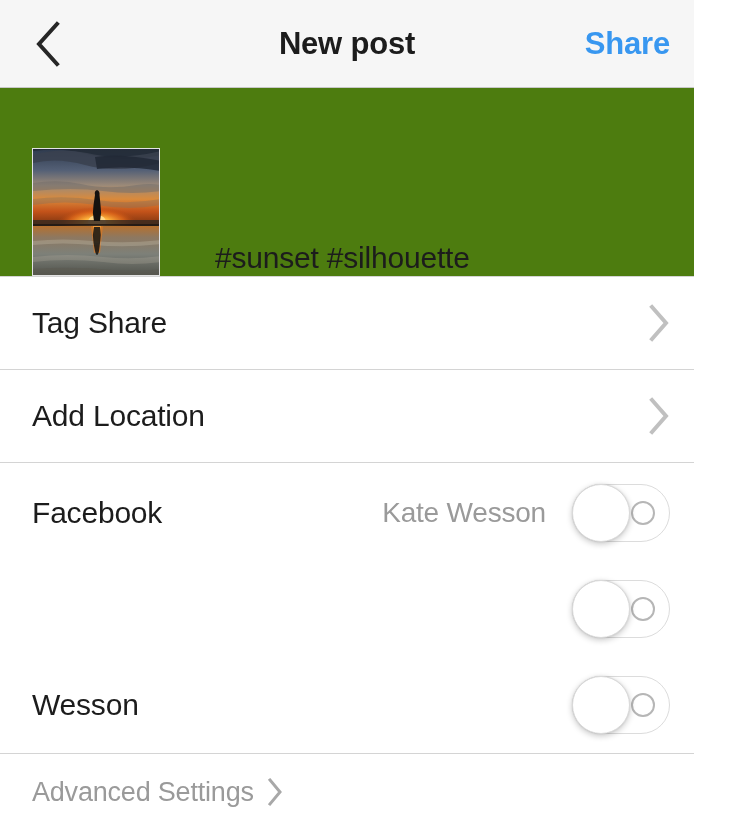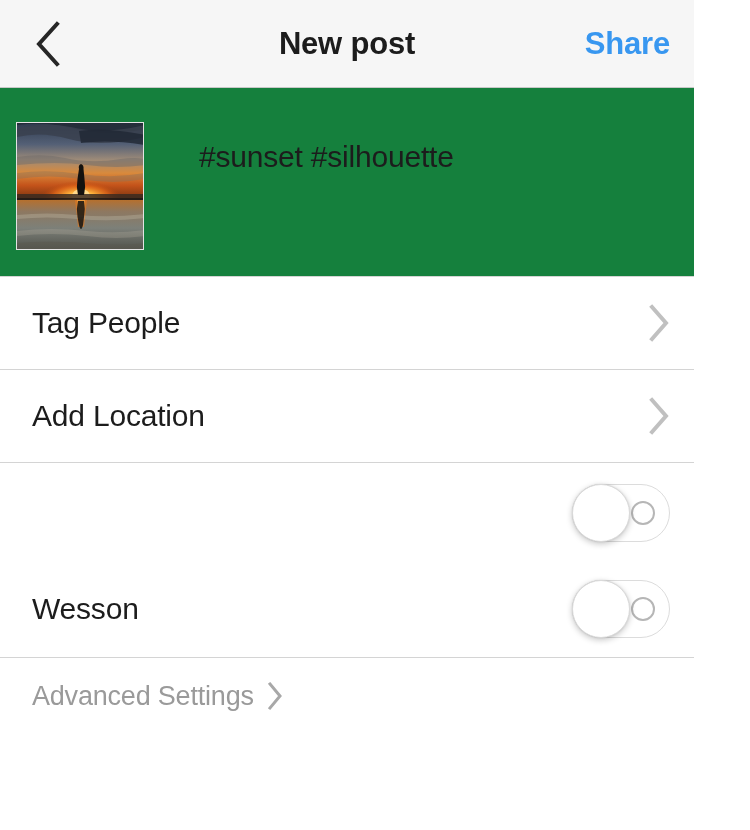--- a/index.html
+++ b/index.html
@@ -70,23 +70,23 @@
     font-weight: bold;
     color: #3897f0;
     letter-spacing: -0.2px;
     cursor: pointer;
   }
 
   
   .caption-section {
     height: 189px;
     display: flex;
-    align-items: flex-start;
-    padding: 34px 0 0 16px;
-    background: #15803d;
+    align-items: flex-end;
+    padding: 34px 0 0 32px;
+    background: #4d7c0f;
     border-bottom: 1px solid #d4d4d4;
   }
 
   .thumb {
     position: relative;
     width: 128px;
     height: 128px;
     flex: 0 0 128px;
     overflow: hidden;
     background: #2b3240;
@@ -282,39 +282,49 @@
 
         <path d="M62 46 Q61 42 64 41 Q67 42 66.5 46 L67.5 56 Q69 64 67 72 L61 72 Q59 64 60.5 56 Z" fill="#14120f"></path>
 
         <path d="M61 78 Q59 86 60.5 94 L62 102 Q63 106 64 106 Q65 106 66 102 L67 94 Q68.5 86 67 78 Z" fill="#1a1712" opacity="0.88"></path>
       </svg>
     </div>
     <div class="caption-text">#sunset #silhouette</div>
   </div>
 
   <div class="nav-row">
-    <span class="row-label">Tag People</span>
+    <span class="row-label">Tag Share</span>
     <span class="chevron">
       <svg width="22" height="38" viewBox="0 0 22 38">
         <path d="M4 3 L18 19 L4 35" fill="none" stroke="#c0c0c0" stroke-width="4" stroke-linecap="square" stroke-linejoin="miter"></path>
       </svg>
     </span>
   </div>
 
   <div class="nav-row">
     <span class="row-label">Add Location</span>
     <span class="chevron">
       <svg width="22" height="38" viewBox="0 0 22 38">
         <path d="M4 3 L18 19 L4 35" fill="none" stroke="#c0c0c0" stroke-width="4" stroke-linecap="square" stroke-linejoin="miter"></path>
       </svg>
     </span>
   </div>
 
   <div class="social-group">
 
+    <div class="social-row">
+      <span class="row-label">Facebook</span>
+      <span class="account-name">Kate Wesson</span>
+      <span class="toggle-holder">
+        <span class="switch">
+          <span class="off-dot"></span>
+          <span class="knob"></span>
+        </span>
+      </span>
+    </div>
 
     <div class="social-row">
       <span class="toggle-holder">
         <span class="switch">
           <span class="off-dot"></span>
           <span class="knob"></span>
         </span>
       </span>
     </div>
 

